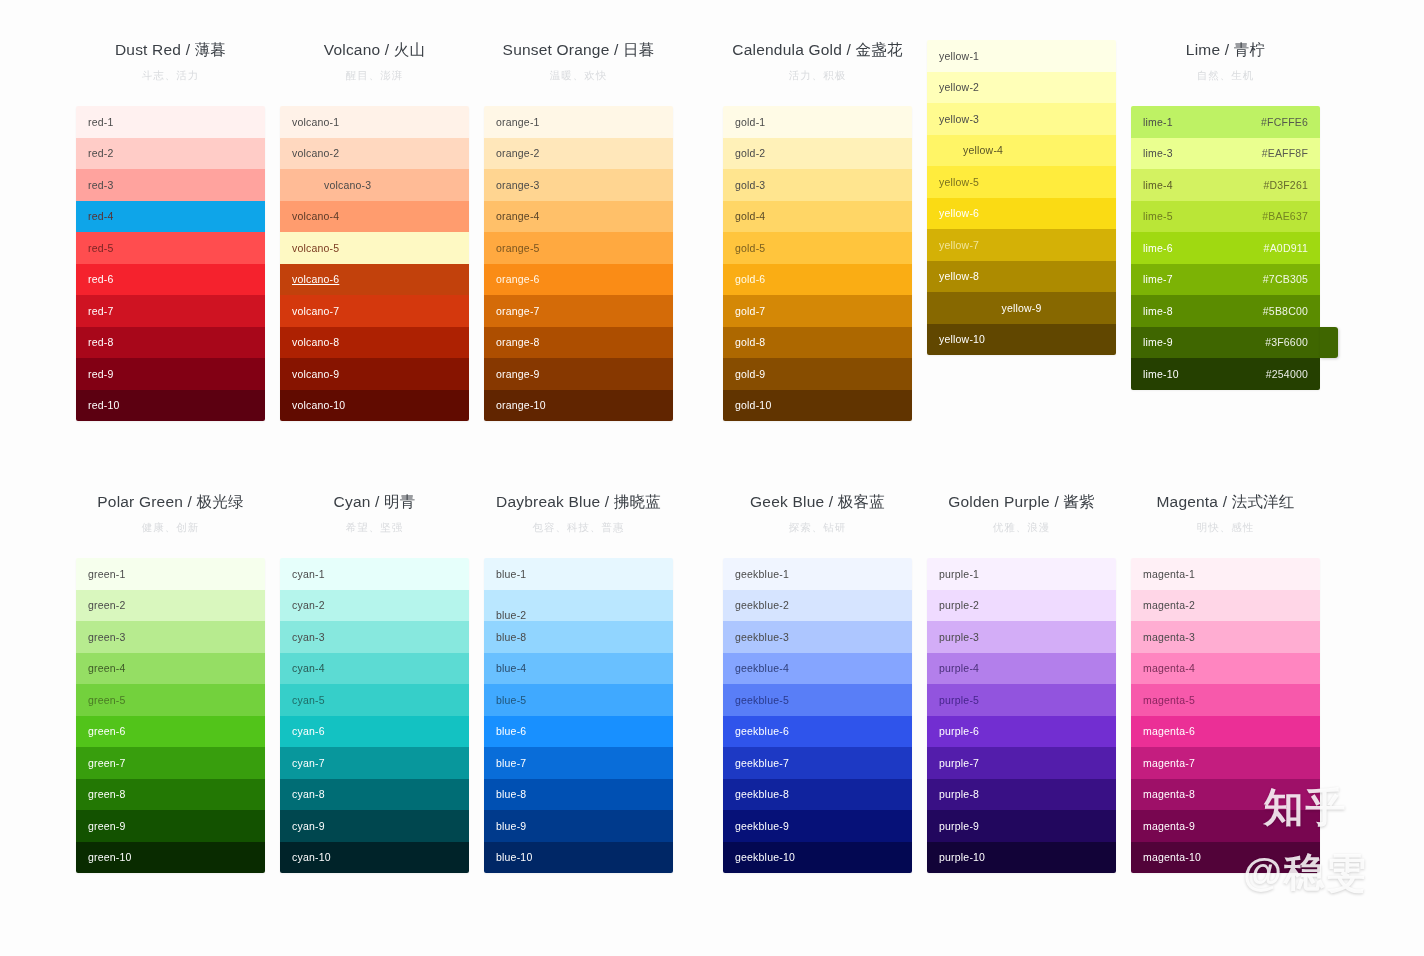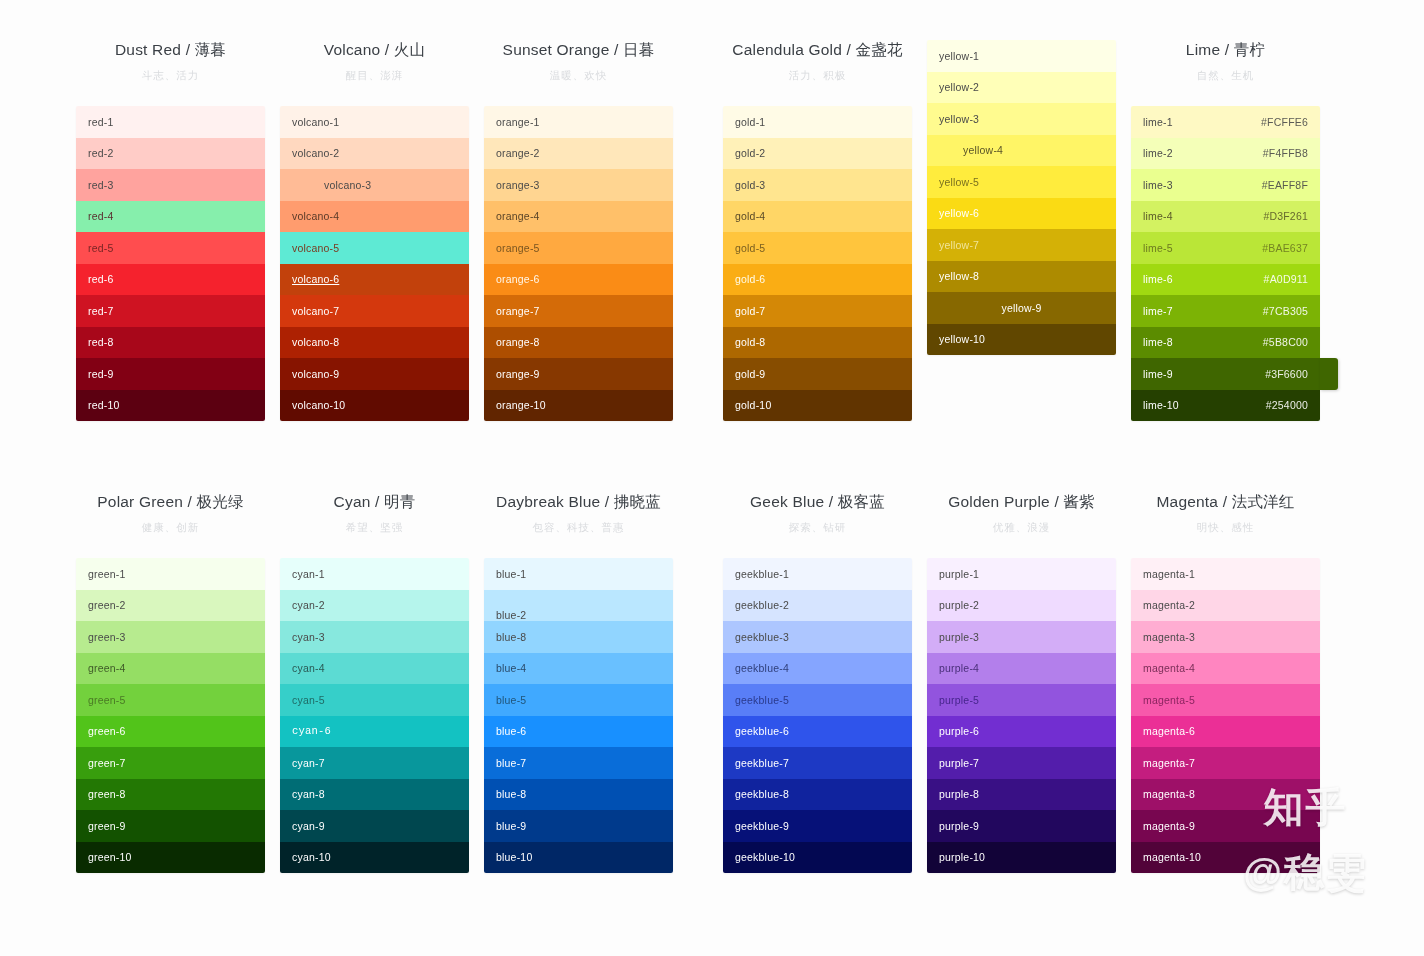--- a/index.html
+++ b/index.html
@@ -123,21 +123,21 @@
           <div class="swatches">
             <div class="swatch" style="background: rgb(255, 241, 240); color: rgb(74, 74, 74);">
               <span class="sw-name">red-1</span>
             </div>
             <div class="swatch" style="background: rgb(255, 204, 199); color: rgb(74, 74, 74);">
               <span class="sw-name">red-2</span>
             </div>
             <div class="swatch" style="background: rgb(255, 163, 158); color: rgb(74, 74, 74);">
               <span class="sw-name">red-3</span>
             </div>
-            <div class="swatch" style="background: #86efac; color: rgb(90, 48, 48);">
+            <div class="swatch" style="background: #0ea5e9; color: rgb(90, 48, 48);">
               <span class="sw-name">red-4</span>
             </div>
             <div class="swatch" style="background: rgb(255, 77, 79); color: rgb(122, 37, 37);">
               <span class="sw-name">red-5</span>
             </div>
             <div class="swatch" style="background: rgb(245, 34, 45); color: rgb(255, 255, 255);">
               <span class="sw-name">red-6</span>
             </div>
             <div class="swatch" style="background: rgb(207, 19, 34); color: rgb(255, 255, 255);">
               <span class="sw-name">red-7</span>
@@ -164,21 +164,21 @@
             </div>
             <div class="swatch" style="background: rgb(255, 216, 191); color: rgb(74, 74, 74);">
               <span class="sw-name">volcano-2</span>
             </div>
             <div class="swatch" style="background: rgb(255, 187, 150); color: rgb(74, 74, 74); padding-left: 44px;">
               <span class="sw-name">volcano-3</span>
             </div>
             <div class="swatch" style="background: rgb(255, 156, 110); color: rgb(90, 58, 40);">
               <span class="sw-name">volcano-4</span>
             </div>
-            <div class="swatch" style="background: #5eead4; color: rgb(122, 58, 32);">
+            <div class="swatch" style="background: #fef9c3; color: rgb(122, 58, 32);">
               <span class="sw-name">volcano-5</span>
             </div>
             <div class="swatch" style="background: #c2410c; color: rgb(255, 255, 255); text-decoration: underline;">
               <span class="sw-name">volcano-6</span>
             </div>
             <div class="swatch" style="background: rgb(212, 56, 13); color: rgb(255, 255, 255);">
               <span class="sw-name">volcano-7</span>
             </div>
             <div class="swatch" style="background: rgb(173, 33, 2); color: rgb(255, 255, 255);">
               <span class="sw-name">volcano-8</span>
@@ -302,27 +302,23 @@
               <span class="sw-name">yellow-10</span>
             </div>
           </div>
         </div>
         <div class="palette">
           <div class="pal-head">
             <div class="pal-title">Lime / 青柠</div>
             <div class="pal-sub">自然、生机</div>
           </div>
           <div class="swatches">
-            <div class="swatch" style="background: #fef9c3; color: rgb(74, 74, 74); gap: 36px;">
+            <div class="swatch" style="background: #bef264; color: rgb(74, 74, 74); gap: 36px;">
               <span class="sw-name">lime-1</span>
               <span class="sw-hex">#FCFFE6</span>
-            </div>
-            <div class="swatch" style="background: rgb(244, 255, 184); color: rgb(74, 74, 74);">
-              <span class="sw-name">lime-2</span>
-              <span class="sw-hex">#F4FFB8</span>
             </div>
             <div class="swatch" style="background: rgb(234, 255, 143); color: rgb(74, 74, 74);">
               <span class="sw-name">lime-3</span>
               <span class="sw-hex">#EAFF8F</span>
             </div>
             <div class="swatch" style="background: rgb(211, 242, 97); color: rgb(90, 90, 40);">
               <span class="sw-name">lime-4</span>
               <span class="sw-hex">#D3F261</span>
             </div>
             <div class="swatch" style="background: rgb(186, 230, 55); color: rgb(109, 122, 32);">
@@ -409,21 +405,21 @@
             </div>
             <div class="swatch" style="background: rgb(135, 232, 222); color: rgb(74, 74, 74);">
               <span class="sw-name">cyan-3</span>
             </div>
             <div class="swatch" style="background: rgb(92, 219, 211); color: rgb(42, 90, 85);">
               <span class="sw-name">cyan-4</span>
             </div>
             <div class="swatch" style="background: rgb(54, 207, 201); color: rgb(31, 107, 102);">
               <span class="sw-name">cyan-5</span>
             </div>
-            <div class="swatch" style="background: rgb(19, 194, 194); color: rgb(255, 255, 255); font-family: Liberation Mono, monospace;">
+            <div class="swatch" style="background: rgb(19, 194, 194); color: rgb(255, 255, 255);">
               <span class="sw-name">cyan-6</span>
             </div>
             <div class="swatch" style="background: rgb(8, 151, 156); color: rgb(255, 255, 255);">
               <span class="sw-name">cyan-7</span>
             </div>
             <div class="swatch" style="background: rgb(0, 109, 117); color: rgb(255, 255, 255);">
               <span class="sw-name">cyan-8</span>
             </div>
             <div class="swatch" style="background: rgb(0, 71, 79); color: rgb(255, 255, 255);">
               <span class="sw-name">cyan-9</span>

